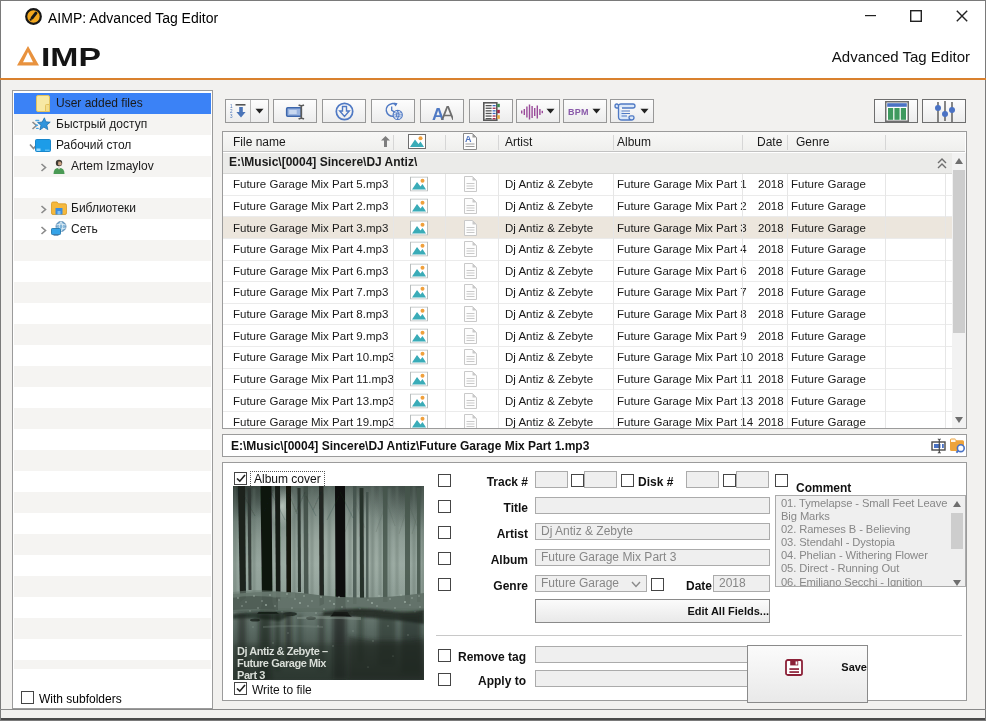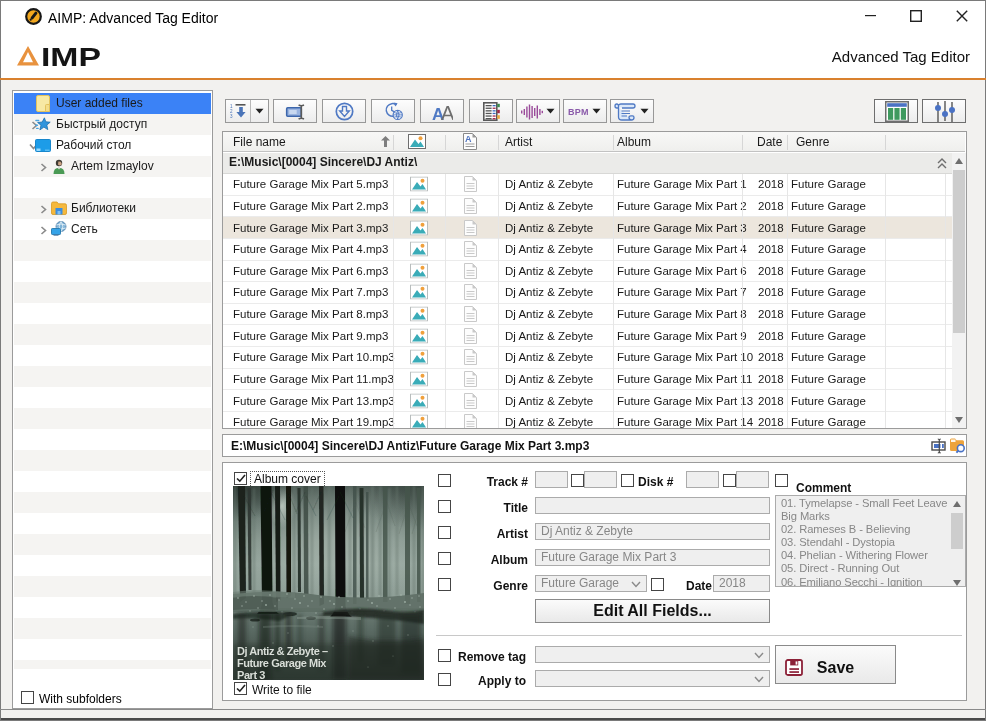--- a/index.html
+++ b/index.html
@@ -10,21 +10,21 @@
 .panel { position:absolute; background:#fff; border:1px solid #9b9b9b; }
 .tbtn { position:absolute; top:99px; height:24px; border:1px solid #989898; background:linear-gradient(#fdfdfd,#ececec); }
 .trow { position:relative; height:21.64px; border-bottom:1px solid #ebebeb; background:#fff; font-size:11.5px; }
 .trow span { position:absolute; top:50%; transform:translateY(-50%); white-space:nowrap; }
 .c-f { left:10px; } .c-i { left:187px; } .c-d { left:241px; } .c-a { left:282px; } .c-al { left:394px; } .c-dt { left:535px; } .c-g { left:568px; }
 .trr { position:absolute; left:1px; right:1px; height:21px; }
 .trt { position:absolute; top:3px; font-size:12px; color:#1a1a1a; white-space:nowrap; }
 .cbx { position:absolute; width:13px; height:13px; background:#fff; border:1px solid #454545; }
 .inp { position:absolute; height:17px; background:#efefef; border:1px solid #ababab; font-size:12px; color:#878787; line-height:15px; padding-left:5px; white-space:nowrap; overflow:hidden; }
 .lbl { position:absolute; font-size:12px; font-weight:bold; color:#111; white-space:nowrap; }
-.btn { position:absolute; background:linear-gradient(#fbfbfb,#e9e9e9); border:1px solid #8a8a8a; font-size:16px; font-weight:bold; color:#111; text-align:center; }
+.btn { position:absolute; background:linear-gradient(#fbfbfb,#e9e9e9); border:1px solid #8a8a8a; font-size:11px; font-weight:bold; color:#111; text-align:right; }
 .vline { position:absolute; width:1px; background:#e6e6e6; }
 </style></head>
 <body>
 <div id="win">
 
   <svg class="abs" style="left:25px;top:8px" width="17" height="17" viewBox="0 0 17 17">
       <circle cx="8.5" cy="8.5" r="7.3" fill="#f2a71e" stroke="#171717" stroke-width="2.2"></circle>
       <line x1="10.9" y1="5.1" x2="7.2" y2="9.9" stroke="#171717" stroke-width="3" stroke-linecap="round"></line>
       <circle cx="5.7" cy="11.7" r="1.1" fill="#171717"></circle>
     </svg>
@@ -613,21 +613,21 @@
           <path d="M4 0 L8 6 L0 6 Z" fill="#6e6e6e"></path>
         </svg>
       <div class="abs" style="left:1px;top:17px;width:12px;height:163px;background:#cdcdcd"></div>
       <svg class="abs" style="left:3px;top:264px" width="8" height="6" viewBox="0 0 8 6">
           <path d="M4 6 L8 0 L0 0 Z" fill="#6e6e6e"></path>
         </svg>
     </div>
   </div>
 
   <div class="panel" style="left:222px;top:434px;width:745px;height:23px">
-    <span class="abs" style="left:8px;top:4px;font-size:12px;font-weight:bold;color:#111">E:\Music\[0004] Sincere\DJ Antiz\Future Garage Mix Part 3.mp3</span>
+    <span class="abs" style="left:8px;top:4px;font-size:12px;font-weight:bold;color:#111">E:\Music\[0004] Sincere\DJ Antiz\Future Garage Mix Part 1.mp3</span>
     <span class="abs" style="left:708px;top:3px">
         <svg width="17" height="16" viewBox="0 0 17 16">
           <rect x="1" y="4" width="13" height="8" fill="none" stroke="#4a4a4a" stroke-width="1.4"></rect>
           <rect x="3" y="6" width="6.5" height="4" fill="#4a72c4"></rect>
           <rect x="11" y="6" width="1.8" height="4" fill="#4a72c4"></rect>
           <path d="M6.8 1 Q8.3 1 8.3 2.2 L8.3 13.8 Q8.3 15 6.8 15 M9.8 1 Q8.3 1 8.3 2.2 M9.8 15 Q8.3 15 8.3 13.8" fill="none" stroke="#4a4a4a" stroke-width="1.2"></path>
         </svg>
       </span>
     <span class="abs" style="left:726px;top:2px">
         <svg width="17" height="17" viewBox="0 0 17 17">
@@ -889,21 +889,21 @@
         </svg>
       </span>
     <span class="cbx" style="left:215px;top:210px"></span>
     <span class="lbl" style="right:440px;top:211px">Apply to</span>
     <span class="inp" style="left:312px;top:207px;width:235px">
         <svg style="position:absolute;right:5px;top:5px" width="10" height="7" viewBox="0 0 10 7">
           <path d="M1 1 L5 5.5 L9 1" fill="none" stroke="#8a8a8a" stroke-width="1.4"></path>
         </svg>
       </span>
 
-    <div class="btn" style="left:552px;top:182px;width:121px;height:39px;line-height:43px">Save</div>
+    <div class="btn" style="left:524px;top:182px;width:121px;height:58px;line-height:43px">Save</div>
     <span class="abs" style="left:562px;top:196px">
         <svg width="18" height="17" viewBox="0 0 18 17">
           <rect x="1" y="1" width="16" height="15" rx="1.8" fill="#fff" stroke="#8c2138" stroke-width="1.8"></rect>
           <rect x="5.2" y="1.8" width="8" height="4.6" fill="#8c2138"></rect>
           <rect x="10.6" y="2.4" width="1.8" height="3.2" fill="#fff"></rect>
           <rect x="4.4" y="9.2" width="9.6" height="1.7" fill="#8c2138"></rect>
           <rect x="4.4" y="12.2" width="9.6" height="1.7" fill="#8c2138"></rect>
         </svg>
       </span>
   </div>

